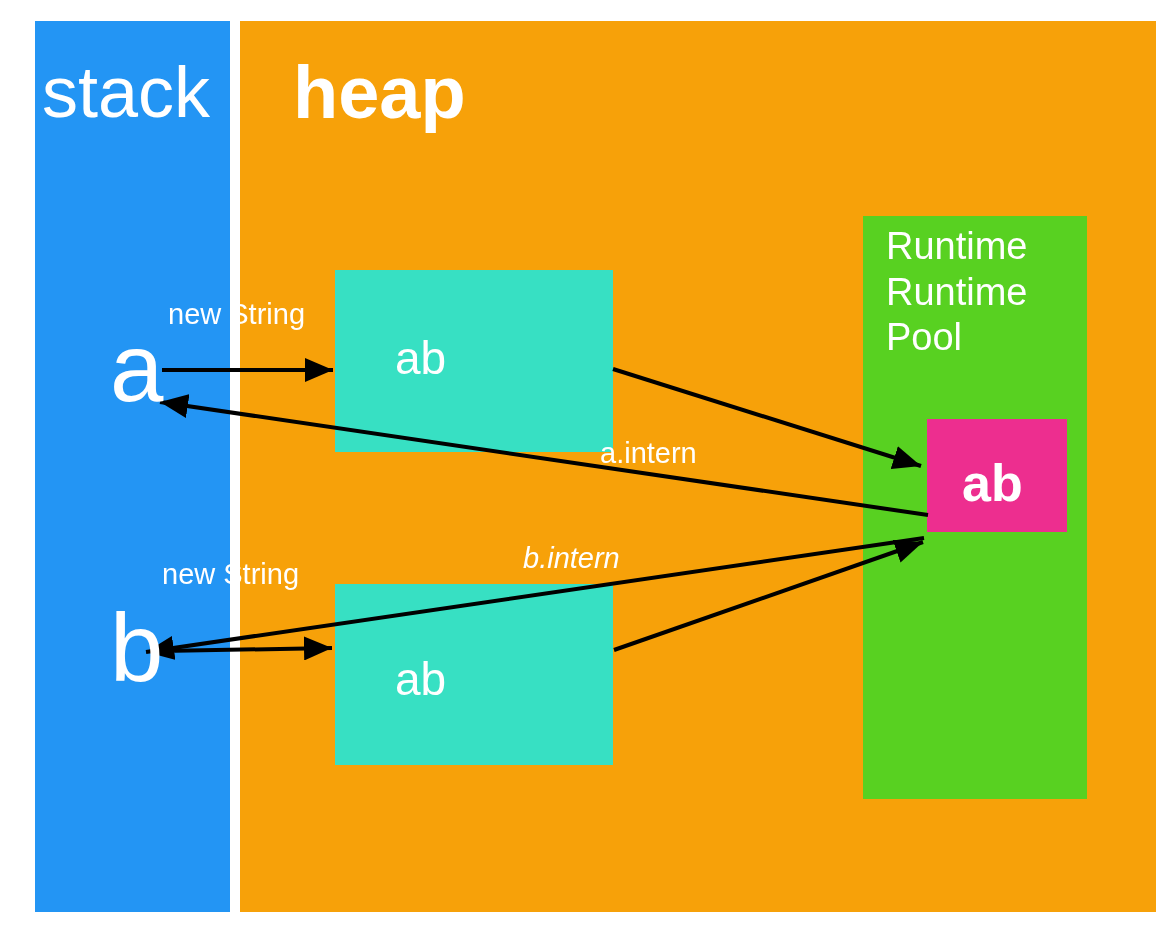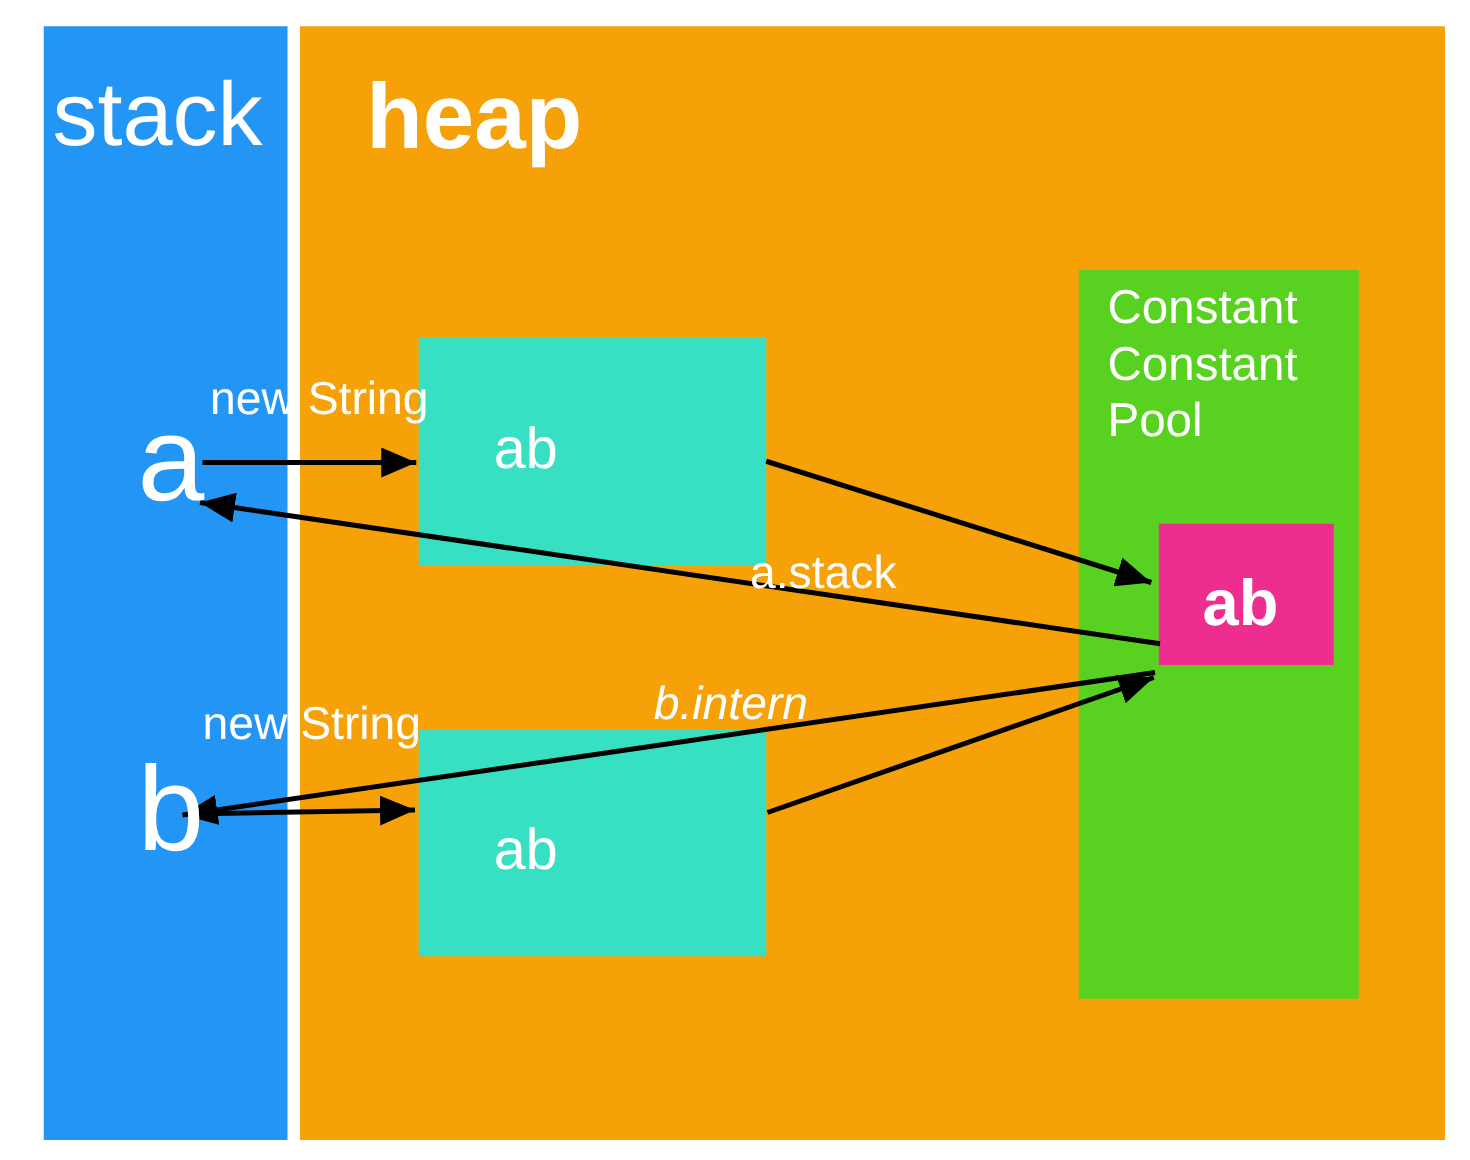--- a/index.html
+++ b/index.html
@@ -18,21 +18,21 @@
   .heap-object-a{left:335px;top:268px;width:278px;height:182px;background:var(--object,#37E0C3);}
   .heap-object-b{left:335px;top:582px;width:278px;height:181px;background:var(--object,#37E0C3);}
   .label{color:var(--text,#fff);white-space:nowrap;line-height:1;}
   .region-title{font-size:72px;}
   .stack-title{left:42px;top:54px;}
   .heap-title{left:293px;top:54px;font-size:74px;font-weight:bold;}
   .pool-title{left:886px;top:222px;font-size:38px;line-height:1.2;white-space:normal;width:180px;}
   .var-label{font-size:96px;}
   .var-a{left:110px;top:318px;}
   .var-b{left:110px;top:598px;}
-  .annot{font-size:37px;}
+  .annot{font-size:29px;}
   .new-string-a{left:168px;top:298px;}
   .new-string-b{left:162px;top:558px;}
   .a-intern{left:600px;top:437px;}
   .b-intern{left:523px;top:542px;font-style:italic;}
   .obj-label{font-size:46px;}
   .obj-a-label{left:395px;top:333px;}
   .obj-b-label{left:395px;top:654px;}
   .pool-entry-label{left:962px;top:455px;font-size:52px;font-weight:bold;}
   .arrows-overlay{position:absolute;left:0;top:0;width:1176px;height:928px;pointer-events:none;}
   .arrows-overlay line{stroke:var(--arrow,#000);stroke-width:4;}
@@ -61,27 +61,27 @@
     <line x1="162" y1="368" x2="333" y2="368" marker-end="url(#arrowhead)"></line>
     <line x1="613" y1="367" x2="921" y2="464" marker-end="url(#arrowhead)"></line>
     <line x1="928" y1="513" x2="160" y2="400" marker-end="url(#arrowhead)"></line>
     <line x1="162" y1="649" x2="332" y2="646" marker-end="url(#arrowhead)"></line>
     <line x1="924" y1="536" x2="146" y2="650" marker-end="url(#arrowhead)"></line>
     <line x1="614" y1="648" x2="923" y2="540" marker-end="url(#arrowhead)"></line>
   </svg>
 
   <div class="label region-title stack-title">stack</div>
   <div class="label region-title heap-title">heap</div>
-  <div class="label pool-title">Constant Constant Pool</div>
+  <div class="label pool-title">Runtime Runtime Pool</div>
 
   <div class="label var-label var-a">a</div>
   <div class="label var-label var-b">b</div>
 
   <div class="label obj-label obj-a-label">ab</div>
   <div class="label obj-label obj-b-label">ab</div>
   <div class="label pool-entry-label">ab</div>
 
   <div class="label annot new-string-a">new String</div>
   <div class="label annot new-string-b">new String</div>
-  <div class="label annot a-intern">a.stack</div>
+  <div class="label annot a-intern">a.intern</div>
   <div class="label annot b-intern">b.intern</div>
 
 </div>
 
 </body></html>

